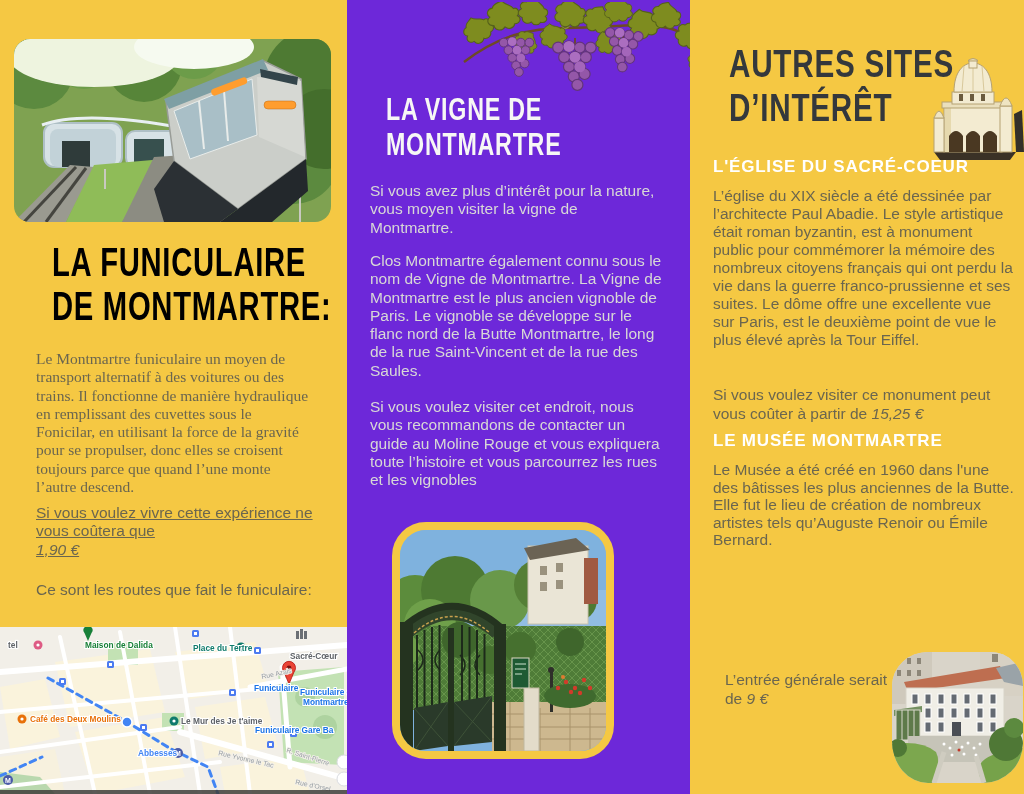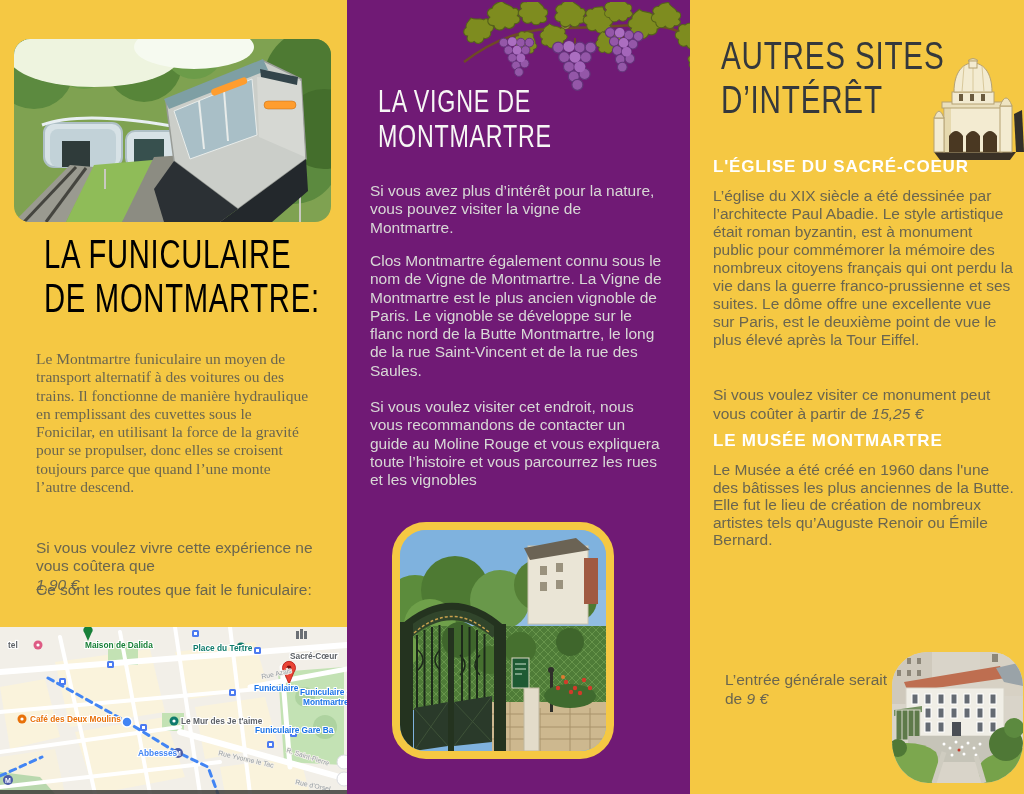--- a/index.html
+++ b/index.html
@@ -1,23 +1,23 @@
 <!DOCTYPE html>
 <html><head>
 <meta charset="utf-8">
 <style>
   html,body{margin:0;padding:0;background:#888;}
   .page{position:relative;width:1024px;height:794px;overflow:hidden;
         font-family:"Liberation Sans",sans-serif;background:#F5C843;}
   .panel{position:absolute;top:0;height:794px;}
   .panel-left{left:0;width:347px;background:#F5C843;}
-  .panel-mid{left:347px;width:343px;background:#701a75;}
+  .panel-mid{left:347px;width:343px;background:#6d28d9;}
   .panel-right{left:690px;width:334px;background:#F5C843;}
   .abs{position:absolute;}
-  .title{font-weight:normal;margin:8px;}
+  .title{font-weight:bold;margin:16px;}
   .cond{display:block;transform:scaleX(0.73);transform-origin:0 0;
         white-space:nowrap;letter-spacing:1px;}
   .t-left{left:36px;top:224px;font-size:40px;line-height:44px;color:#000000;}
   .t-mid{left:23px;top:76px;font-size:31px;line-height:35px;color:#F7F7F5;}
   .t-right{left:23px;top:26px;font-size:38px;line-height:44px;color:#34383C;}
   .body{position:absolute;margin:0;font-size:15.5px;line-height:18.3px;color:#6B664F;}
   .on-dark{color:#D8D8D6;}
   .price{font-style:italic;}
   .blk{display:block;}
   .h-section{position:absolute;margin:0;font-size:17px;font-weight:bold;
@@ -85,21 +85,21 @@
       </svg>
     </div>
 
     <h1 class="abs title t-left">
       <span class="cond">LA FUNICULAIRE</span>
       <span class="cond">DE MONTMARTRE:</span>
     </h1>
 
     <p class="body" style="left:36px;top:350px;width:278px;font-family:Liberation Serif, serif;">Le Montmartre funiculaire un moyen de transport alternatif à des voitures ou des trains. Il fonctionne de manière hydraulique en remplissant des cuvettes sous le Fonicilar, en utilisant la force de la gravité pour se propulser, donc elles se croisent toujours parce que quand l’une monte l’autre descend.</p>
 
-    <p class="body" style="left:36px;top:539px;width:278px;">
+    <p class="body" style="left:36px;top:504px;width:278px;text-decoration:underline;">
       <span>Si vous voulez vivre cette expérience ne vous coûtera que</span>
       <span class="price blk">1,90 €</span>
     </p>
 
     <p class="body" style="left:36px;top:581px;width:278px;">Ce sont les routes que fait le funiculaire:</p>
 
     <div class="map">
       <svg width="347" height="167" viewBox="0 0 347 167">
         <rect width="347" height="167" fill="#F2EFE8"></rect>
         <polygon points="55,35 150,22 165,85 70,100" fill="#FAF3DC"></polygon>
@@ -247,21 +247,21 @@
       <use href="#clusterP" transform="translate(59 52) scale(0.95)"></use>
       <use href="#clusterP" transform="translate(117 60) scale(1.2)"></use>
       <use href="#clusterP" transform="translate(165 45) rotate(8) scale(1.05)"></use>
     </svg>
 
     <h2 class="abs title t-mid">
       <span class="cond" style="transform:scaleX(0.75);">LA VIGNE DE</span>
       <span class="cond" style="transform:scaleX(0.75);">MONTMARTRE</span>
     </h2>
 
-    <p class="body on-dark" style="left:23px;top:182px;width:292px;">Si vous avez plus d’intérêt pour la nature, vous pouvez visiter la vigne de Montmartre.</p>
+    <p class="body on-dark" style="left:23px;top:182px;width:292px;">Si vous avez plus d’intérêt pour la nature, vous moyen visiter la vigne de Montmartre.</p>
     <p class="body on-dark" style="left:23px;top:398px;width:292px;">Si vous voulez visiter cet endroit, nous vous recommandons de contacter un guide au Moline Rouge et vous expliquera toute l’histoire et vous parcourrez les rues et les vignobles</p>
     <p class="body on-dark" style="left:23px;top:252px;width:292px;">Clos Montmartre également connu sous le nom de Vigne de Montmartre. La Vigne de Montmartre est le plus ancien vignoble de Paris. Le vignoble se développe sur le flanc nord de la Butte Montmartre, le long de la rue Saint-Vincent et de la rue des Saules.</p>
 
     <div class="photo photo-gate">
       <svg width="206" height="221" viewBox="0 0 206 221">
         <defs>
           <pattern id="mesh" width="8" height="8" patternUnits="userSpaceOnUse">
             <path d="M0,8 L8,0 M0,0 L8,8" stroke="#85B264" stroke-width="0.8"></path>
           </pattern>
         </defs>

